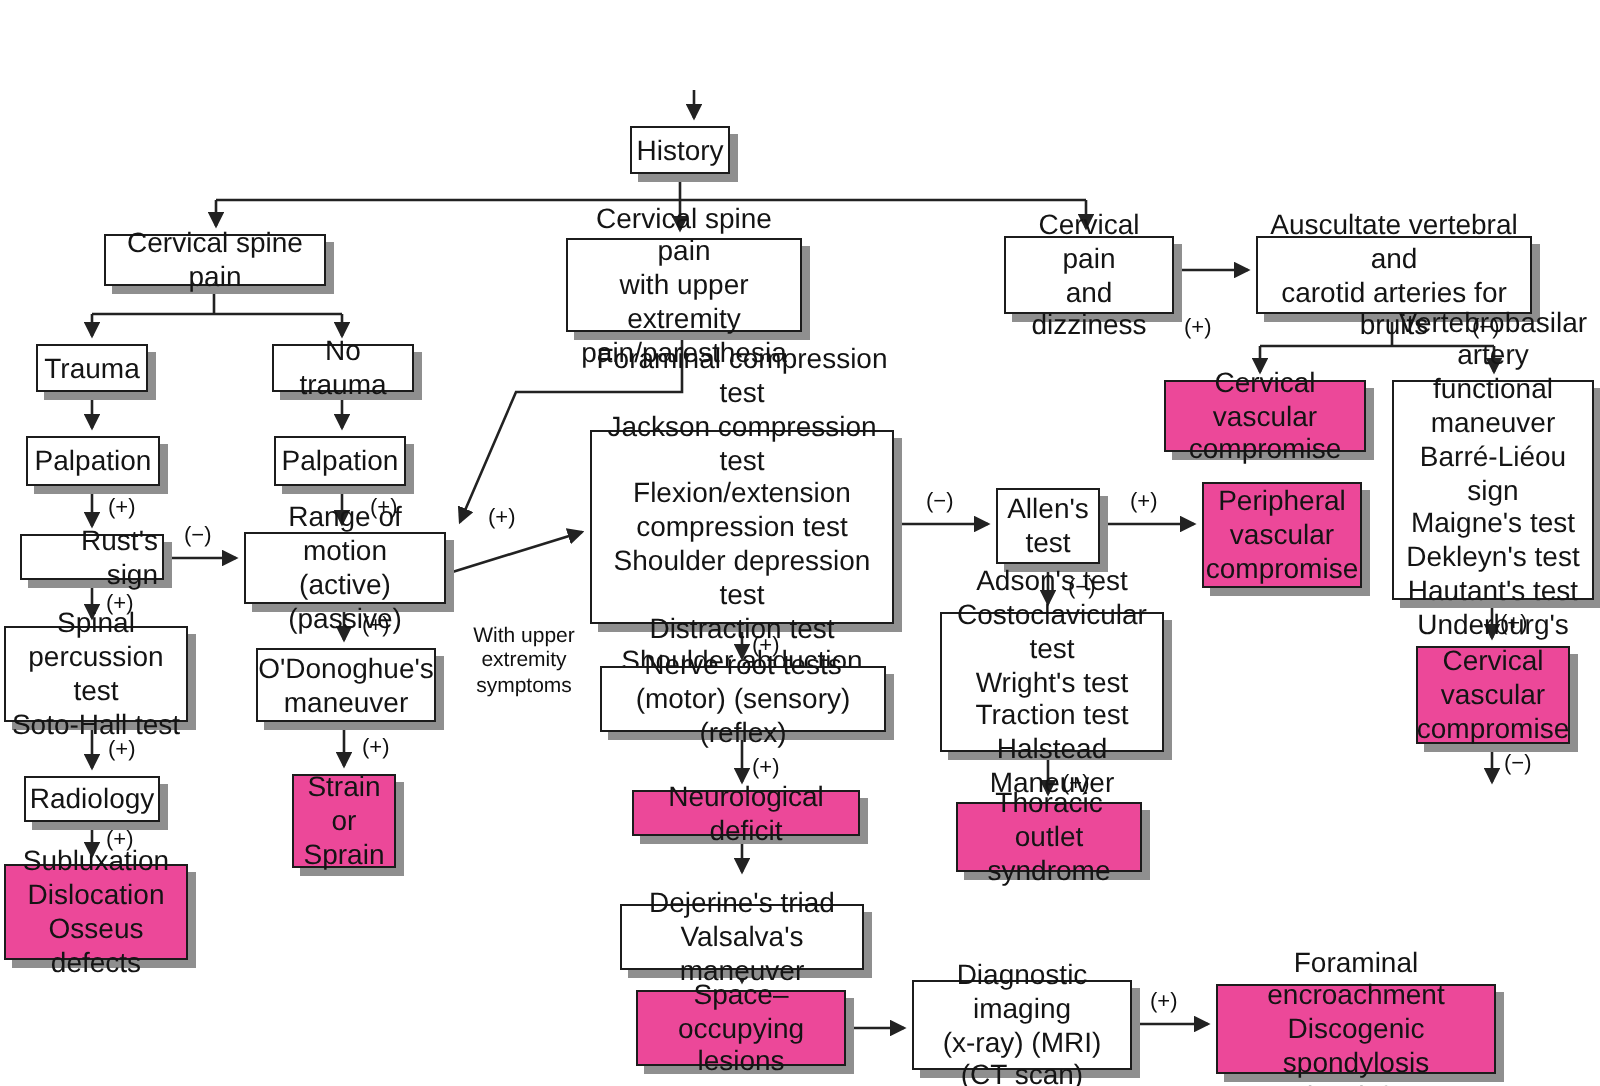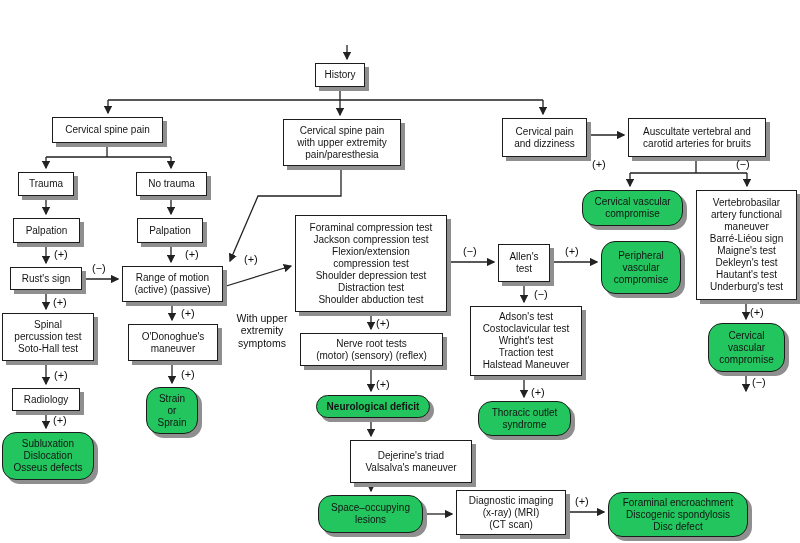--- a/index.html
+++ b/index.html
@@ -9,23 +9,23 @@
   }
   #connectors{position:absolute;left:0;top:0;width:800px;height:543px;}
   .title{
     position:absolute;font-size:15px;letter-spacing:.2px;color:#101010;
     text-align:center;white-space:nowrap;
   }
   .node{
     position:absolute;box-sizing:border-box;border:1.4px solid #1c1c1c;
     background:#ffffff;box-shadow:4px 4px 0 0 #8f8f8f;
     display:flex;align-items:center;justify-content:center;text-align:center;
-    font-size:10px;line-height:1.2;white-space:pre-line;padding:1px 2px;
+    font-size:14px;line-height:1.2;white-space:pre-line;padding:1px 2px;
   }
-  .node.shaded{background:#22c55e;border-radius:14px;}
+  .node.shaded{background:#ec4899;}
   .lbl{
     position:absolute;font-size:11px;white-space:nowrap;color:#101010;
   }
   .note{
     position:absolute;font-size:10.5px;line-height:1.18;text-align:center;
     white-space:pre-line;color:#101010;
   }
 </style>
 </head>
 <body>
@@ -117,22 +117,22 @@
 compromise</div>
   <div class="node" style="left:470px;top:306px;width:112px;height:70px;">Adson's test
 Costoclavicular test
 Wright's test
 Traction test
 Halstead Maneuver</div>
   <div class="node shaded" style="left:478px;top:401px;width:93px;height:35px;">Thoracic outlet
 syndrome</div>
   <div class="node" style="left:300px;top:333px;width:143px;height:33px;">Nerve root tests
 (motor) (sensory) (reflex)</div>
-  <div class="node shaded" style="left:316px;top:395px;width:114px;height:23px;font-weight:bold;">Neurological deficit</div>
-  <div class="node" style="left:310px;top:440px;width:122px;height:43px;margin-left:40px;">Dejerine's triad
+  <div class="node shaded" style="left:316px;top:395px;width:114px;height:23px;">Neurological deficit</div>
+  <div class="node" style="left:310px;top:452px;width:122px;height:33px;">Dejerine's triad
 Valsalva's maneuver</div>
   <div class="node shaded" style="left:318px;top:495px;width:105px;height:38px;">Space–occupying
 lesions</div>
   <div class="node" style="left:456px;top:490px;width:110px;height:45px;">Diagnostic imaging
 (x-ray) (MRI)
 (CT scan)</div>
   <div class="node shaded" style="left:608px;top:492px;width:140px;height:45px;">Foraminal encroachment
 Discogenic spondylosis
 Disc defect</div>
   <div class="node" style="left:502px;top:118px;width:85px;height:39px;">Cervical pain

